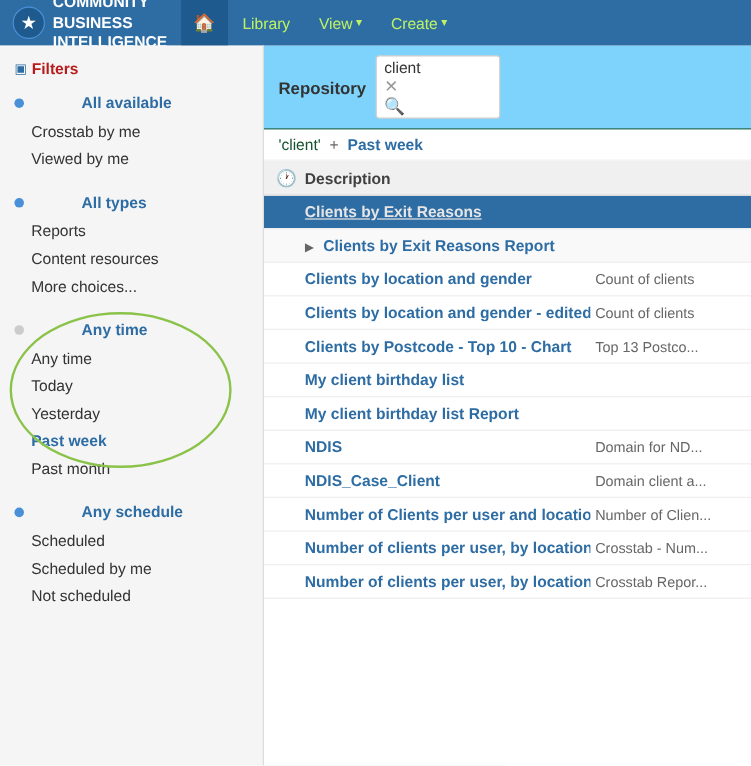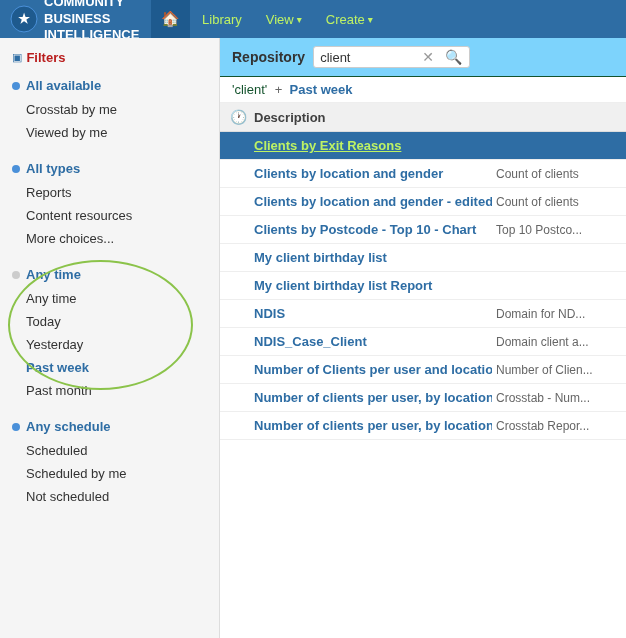--- a/index.html
+++ b/index.html
@@ -84,20 +84,21 @@
       height: 8px;
       border-radius: 50%;
       background: #2e6da4;
       flex-shrink: 0;
     }
     .filter-main-item .bullet.active { background: #4a90d9; }
     .filter-main-label {
       color: #2e6da4;
       font-weight: bold;
       font-size: 13px;
+      margin-left: 42px;
     }
     .filter-sub-item {
       padding: 4px 12px 4px 26px;
       cursor: pointer;
       color: #333;
     }
     .filter-sub-item.active {
       color: #2e6da4;
       font-weight: bold;
     }
@@ -136,26 +137,27 @@
       border-bottom: 1px solid #14532d;
       gap: 8px;
     }
     .repo-title {
       font-size: 14px;
       font-weight: bold;
       color: #333;
     }
     .search-box {
       display: flex;
-      align-items: flex-end;
+      align-items: flex-start;
       border: 1px solid #ccc;
       border-radius: 3px;
       background: white;
       padding: 2px 6px;
-      gap: 12px;
+      gap: 0;
+      flex-direction: column;
     }
     .search-input {
       border: none;
       outline: none;
       font-size: 13px;
       width: 90px;
       color: #333;
     }
     .search-clear {
       color: #999;
@@ -220,21 +222,21 @@
       display: flex;
       align-items: center;
       padding: 5px 10px;
       border-bottom: 1px solid #eee;
       min-height: 28px;
       gap: 4px;
     }
     .table-row.selected {
       background: #2e6da4;
     }
-    .table-row.selected .row-name a { color: #bef264; }
+    .table-row.selected .row-name a { color: #e5e5e5; }
     .table-row.group {
       background: #f9f9f9;
     }
 
     .row-icon {
       width: 20px;
       font-size: 11px;
       color: #666;
     }
     .row-name {
@@ -378,20 +380,28 @@
       </div>
 
       <div class="table-row selected">
         <span class="row-icon"></span>
         <div class="row-name">
           <a href="#">Clients by Exit Reasons</a>
         </div>
         <span class="row-desc"></span>
       </div>
 
+      <div class="table-row group">
+        <span class="row-icon"></span>
+        <div class="row-name">
+          <span class="expand-arrow">▶</span>
+          <span class="plain-name">Clients by Exit Reasons Report</span>
+        </div>
+        <span class="row-desc"></span>
+      </div>
 
       <div class="table-row">
         <span class="row-icon"></span>
         <div class="row-name">
           <span class="plain-name">Clients by location and gender</span>
         </div>
         <span class="row-desc">Count of clients</span>
       </div>
 
       <div class="table-row">
@@ -400,21 +410,21 @@
           <span class="plain-name">Clients by location and gender - edited</span>
         </div>
         <span class="row-desc">Count of clients</span>
       </div>
 
       <div class="table-row">
         <span class="row-icon"></span>
         <div class="row-name">
           <span class="plain-name">Clients by Postcode - Top 10 - Chart</span>
         </div>
-        <span class="row-desc">Top 10 Postco...</span>
+        <span class="row-desc">Top 13 Postco...</span>
       </div>
 
       <div class="table-row">
         <span class="row-icon"></span>
         <div class="row-name">
           <span class="plain-name">My client birthday list</span>
         </div>
         <span class="row-desc"></span>
       </div>
 

